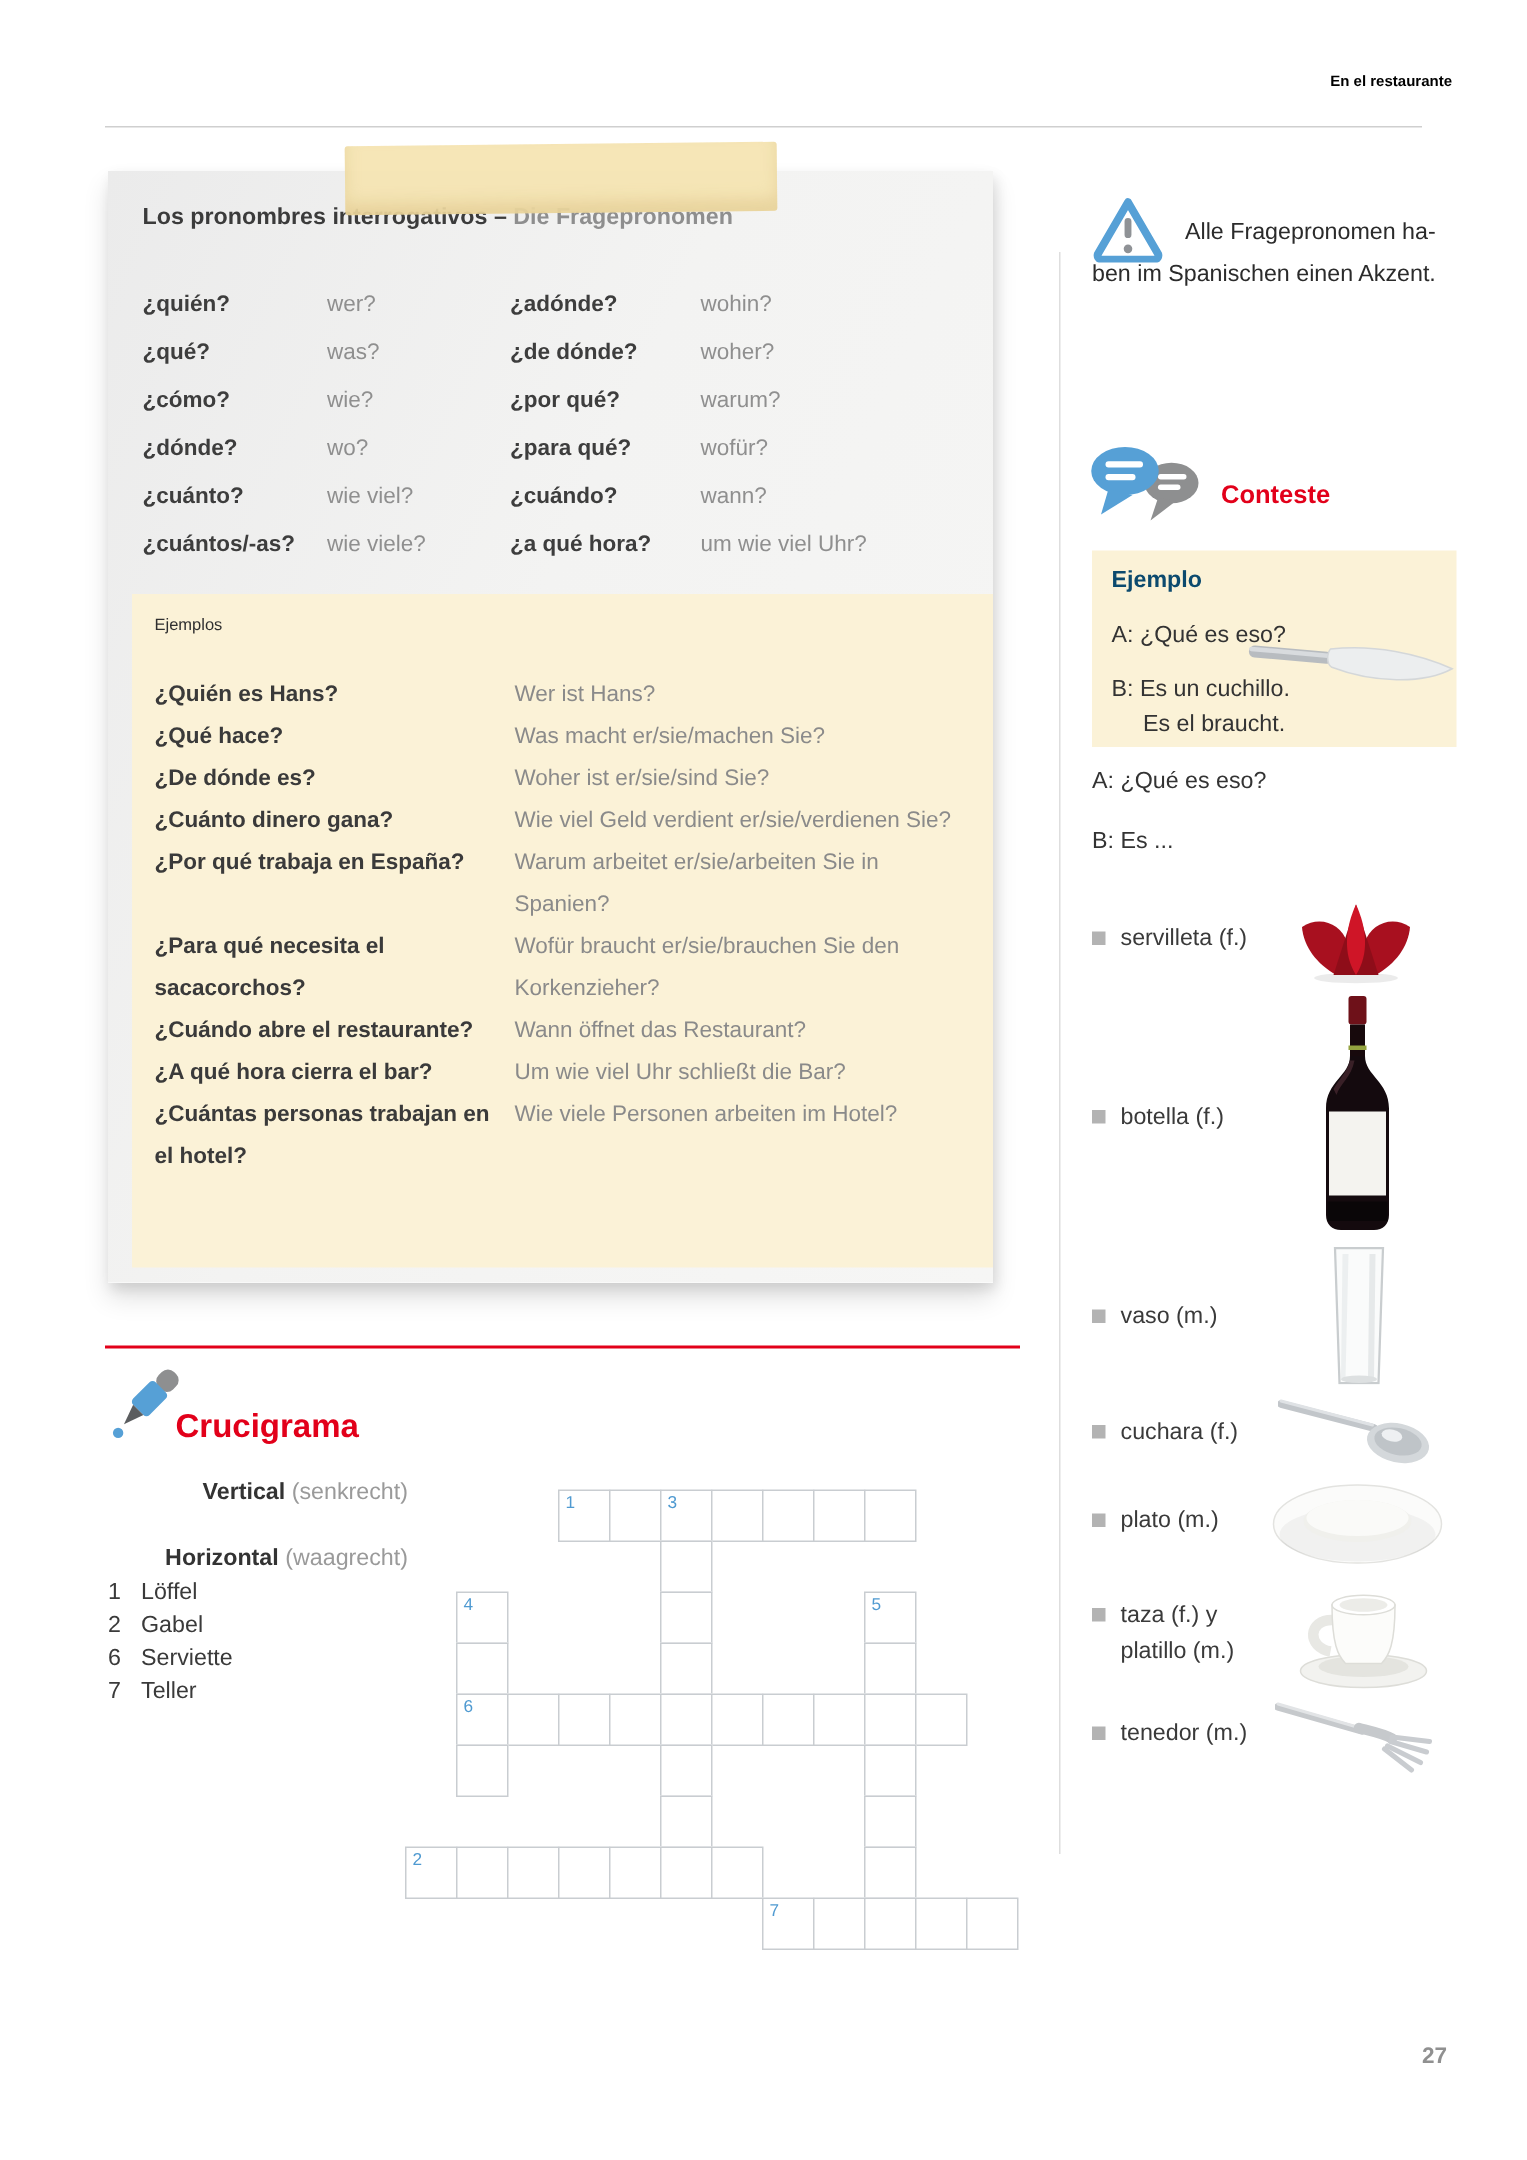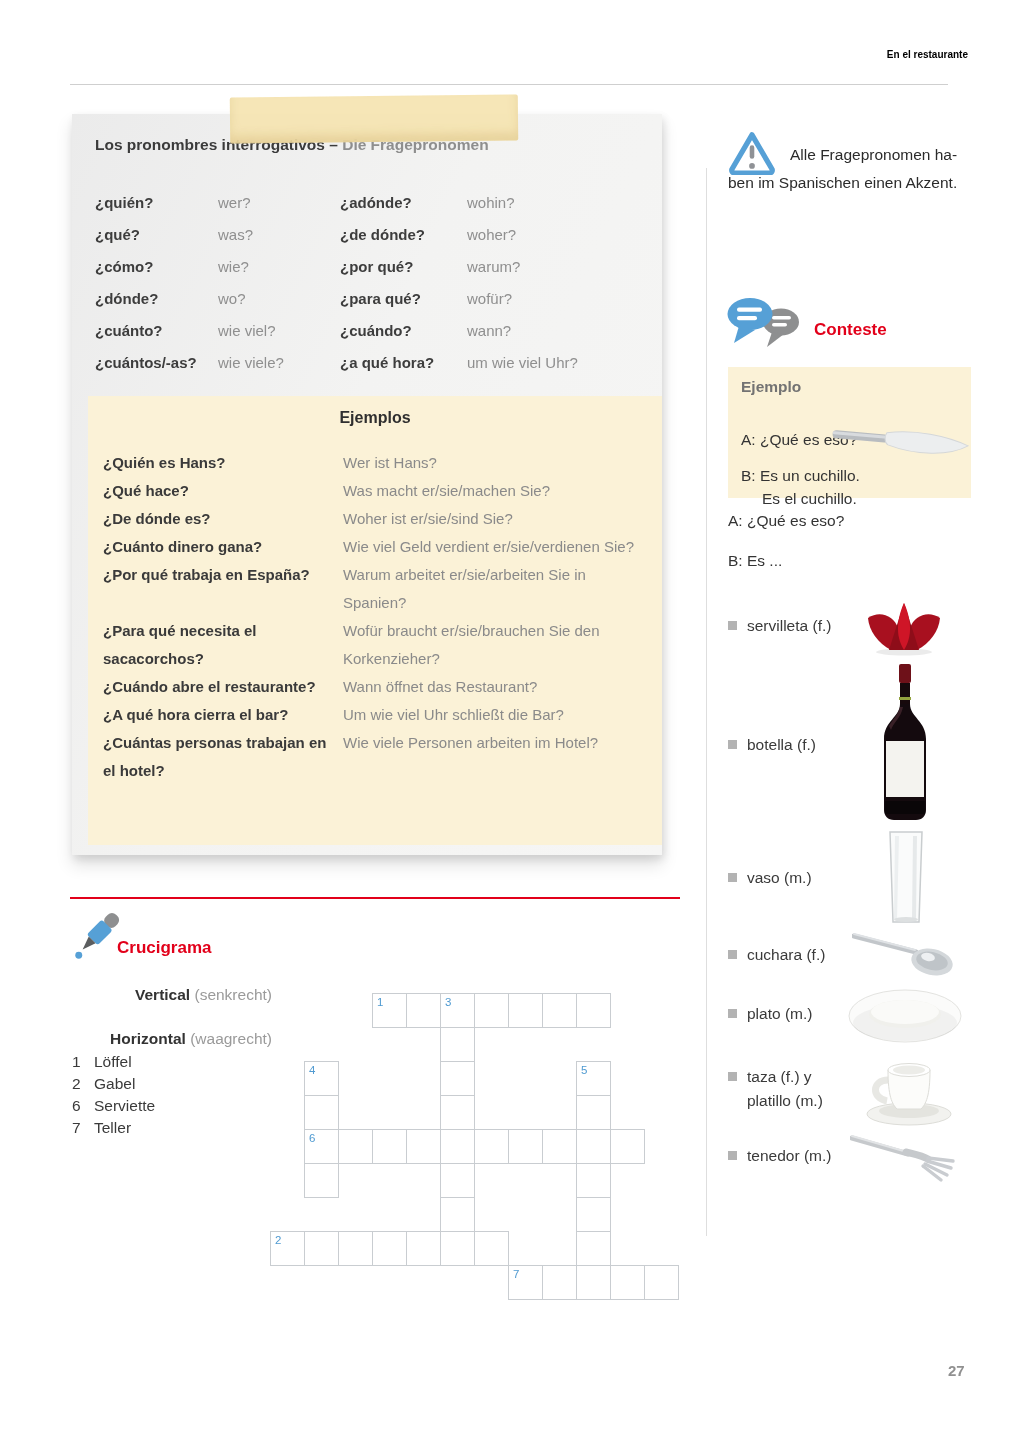--- a/index.html
+++ b/index.html
@@ -22,54 +22,54 @@
   .card-title .de{color:#8e8e8e;}
 
   .pronoun-table{position:absolute;left:23px;top:78px;display:grid;
         grid-template-columns:123px 122px 127px auto;font-size:15px;}
   .pronoun-table div{height:32px;line-height:22px;}
   .pronoun-table .es{font-weight:600;color:#3d3d3d;}
   .pronoun-table .de{color:#8f8f8f;}
 
   .ejemplos{position:absolute;left:16px;top:282px;width:574px;height:449px;
         background:#fbf2d7;box-sizing:border-box;padding:12px 15px;overflow:hidden;}
-  .ejemplos h3{margin:0 0 22px 0;font-size:16px;font-weight:700;color:#2f2f2f;line-height:19px;text-align:center;}
+  .ejemplos h3{margin:0 0 22px 0;font-size:11px;font-weight:400;color:#2f2f2f;line-height:19px;}
   .ej-row{display:flex;font-size:15px;line-height:28px;}
   .ej-row .es{width:240px;flex:none;font-weight:600;color:#3a3a3a;padding-right:8px;box-sizing:border-box;}
   .ej-row .de{flex:1;color:#8a8a8a;}
 
   
   .divider{left:706px;top:168px;width:1px;height:1068px;background:#dedede;}
 
   
   .warn-icon{left:728px;top:131px;}
   .note-line1{left:790px;top:146px;font-size:15.5px;color:#2b2b2b;}
   .note-line2{left:728px;top:174px;font-size:15.5px;color:#2b2b2b;}
   .bubbles-icon{left:726px;top:297px;}
   .conteste{left:814px;top:320px;font-size:17px;font-weight:700;color:#e2001a;}
 
   .ej-box{left:728px;top:367px;width:243px;height:131px;background:#fbf2d7;
         box-sizing:border-box;padding:11px 13px;font-size:15.5px;color:#333;}
-  .ej-box h4{margin:0 0 32px 0;font-size:15.5px;font-weight:700;color:#737373;}
+  .ej-box h4{margin:0 0 16px 0;font-size:15.5px;font-weight:700;color:#0c4a6e;}
   .ej-box .line{line-height:23px;}
   .ej-box .gap{height:13px;}
   .ej-box .indent{padding-left:21px;}
   .knife-icon{left:830px;top:424px;z-index:2;}
 
   .prompt-a{left:728px;top:512px;font-size:15.5px;color:#333;}
   .prompt-b{left:728px;top:552px;font-size:15.5px;color:#333;}
 
   .vocab-bullet{width:9px;height:9px;background:#b3b3b3;position:absolute;left:728px;}
   .vocab-label{position:absolute;left:747px;font-size:15.5px;color:#3a3a3a;line-height:24px;}
   .vocab-img{position:absolute;}
 
   
   .cruci-rule{left:70px;top:897px;width:610px;height:2px;background:#e2001a;}
   .marker-icon{left:72px;top:908px;}
-  .cruci-title{left:117px;top:938px;font-size:17px;font-weight:700;color:#e2001a;}
+  .cruci-title{left:117px;top:938px;font-size:22px;font-weight:700;color:#e2001a;}
   .clues{left:72px;top:984px;width:200px;font-size:15.5px;line-height:22.3px;color:#3a3a3a;}
   .clues .head{font-weight:700;color:#333;text-align:right;}
   .clues .hint{font-weight:400;color:#9a9a9a;}
   .clues .blank{height:22px;}
   .clue-num{display:inline-block;width:22px;}
 
   .grid-wrap{left:270px;top:993px;width:410px;height:308px;}
   .cw-cell{position:absolute;width:35px;height:35px;box-sizing:border-box;
         border:1px solid #c9cdd1;background:#fff;}
   .cw-num{position:absolute;left:4px;top:2px;font-size:11.5px;color:#4f9ad1;}
@@ -179,21 +179,21 @@
     <rect x="11" y="19" width="20" height="4.2" rx="2" fill="#fff"></rect>
   </svg>
 </div>
 <div class="abs conteste">Conteste</div>
 
 <div class="abs ej-box">
   <h4>Ejemplo</h4>
   <div class="line">A: ¿Qué es eso?</div>
   <div class="gap"></div>
   <div class="line">B: Es un cuchillo.</div>
-  <div class="line indent">Es el cuchillo.</div>
+  <div class="line indent">Es el braucht.</div>
 </div>
 <div class="abs knife-icon">
   <svg viewBox="0 0 142 40" width="142" height="40">
     <g transform="rotate(5 71 20)">
       <rect x="2" y="12" width="56" height="8" rx="4" fill="#b8bcc0"></rect>
       <rect x="2" y="13" width="56" height="3" rx="1.5" fill="#d8dbde"></rect>
       <path d="M56 10 C84 4 116 8 138 16 C120 28 86 30 58 22 C54 20 54 13 56 10 Z" fill="#eceeef" stroke="#d4d7d9" stroke-width="1"></path>
     </g>
   </svg>
 </div>

